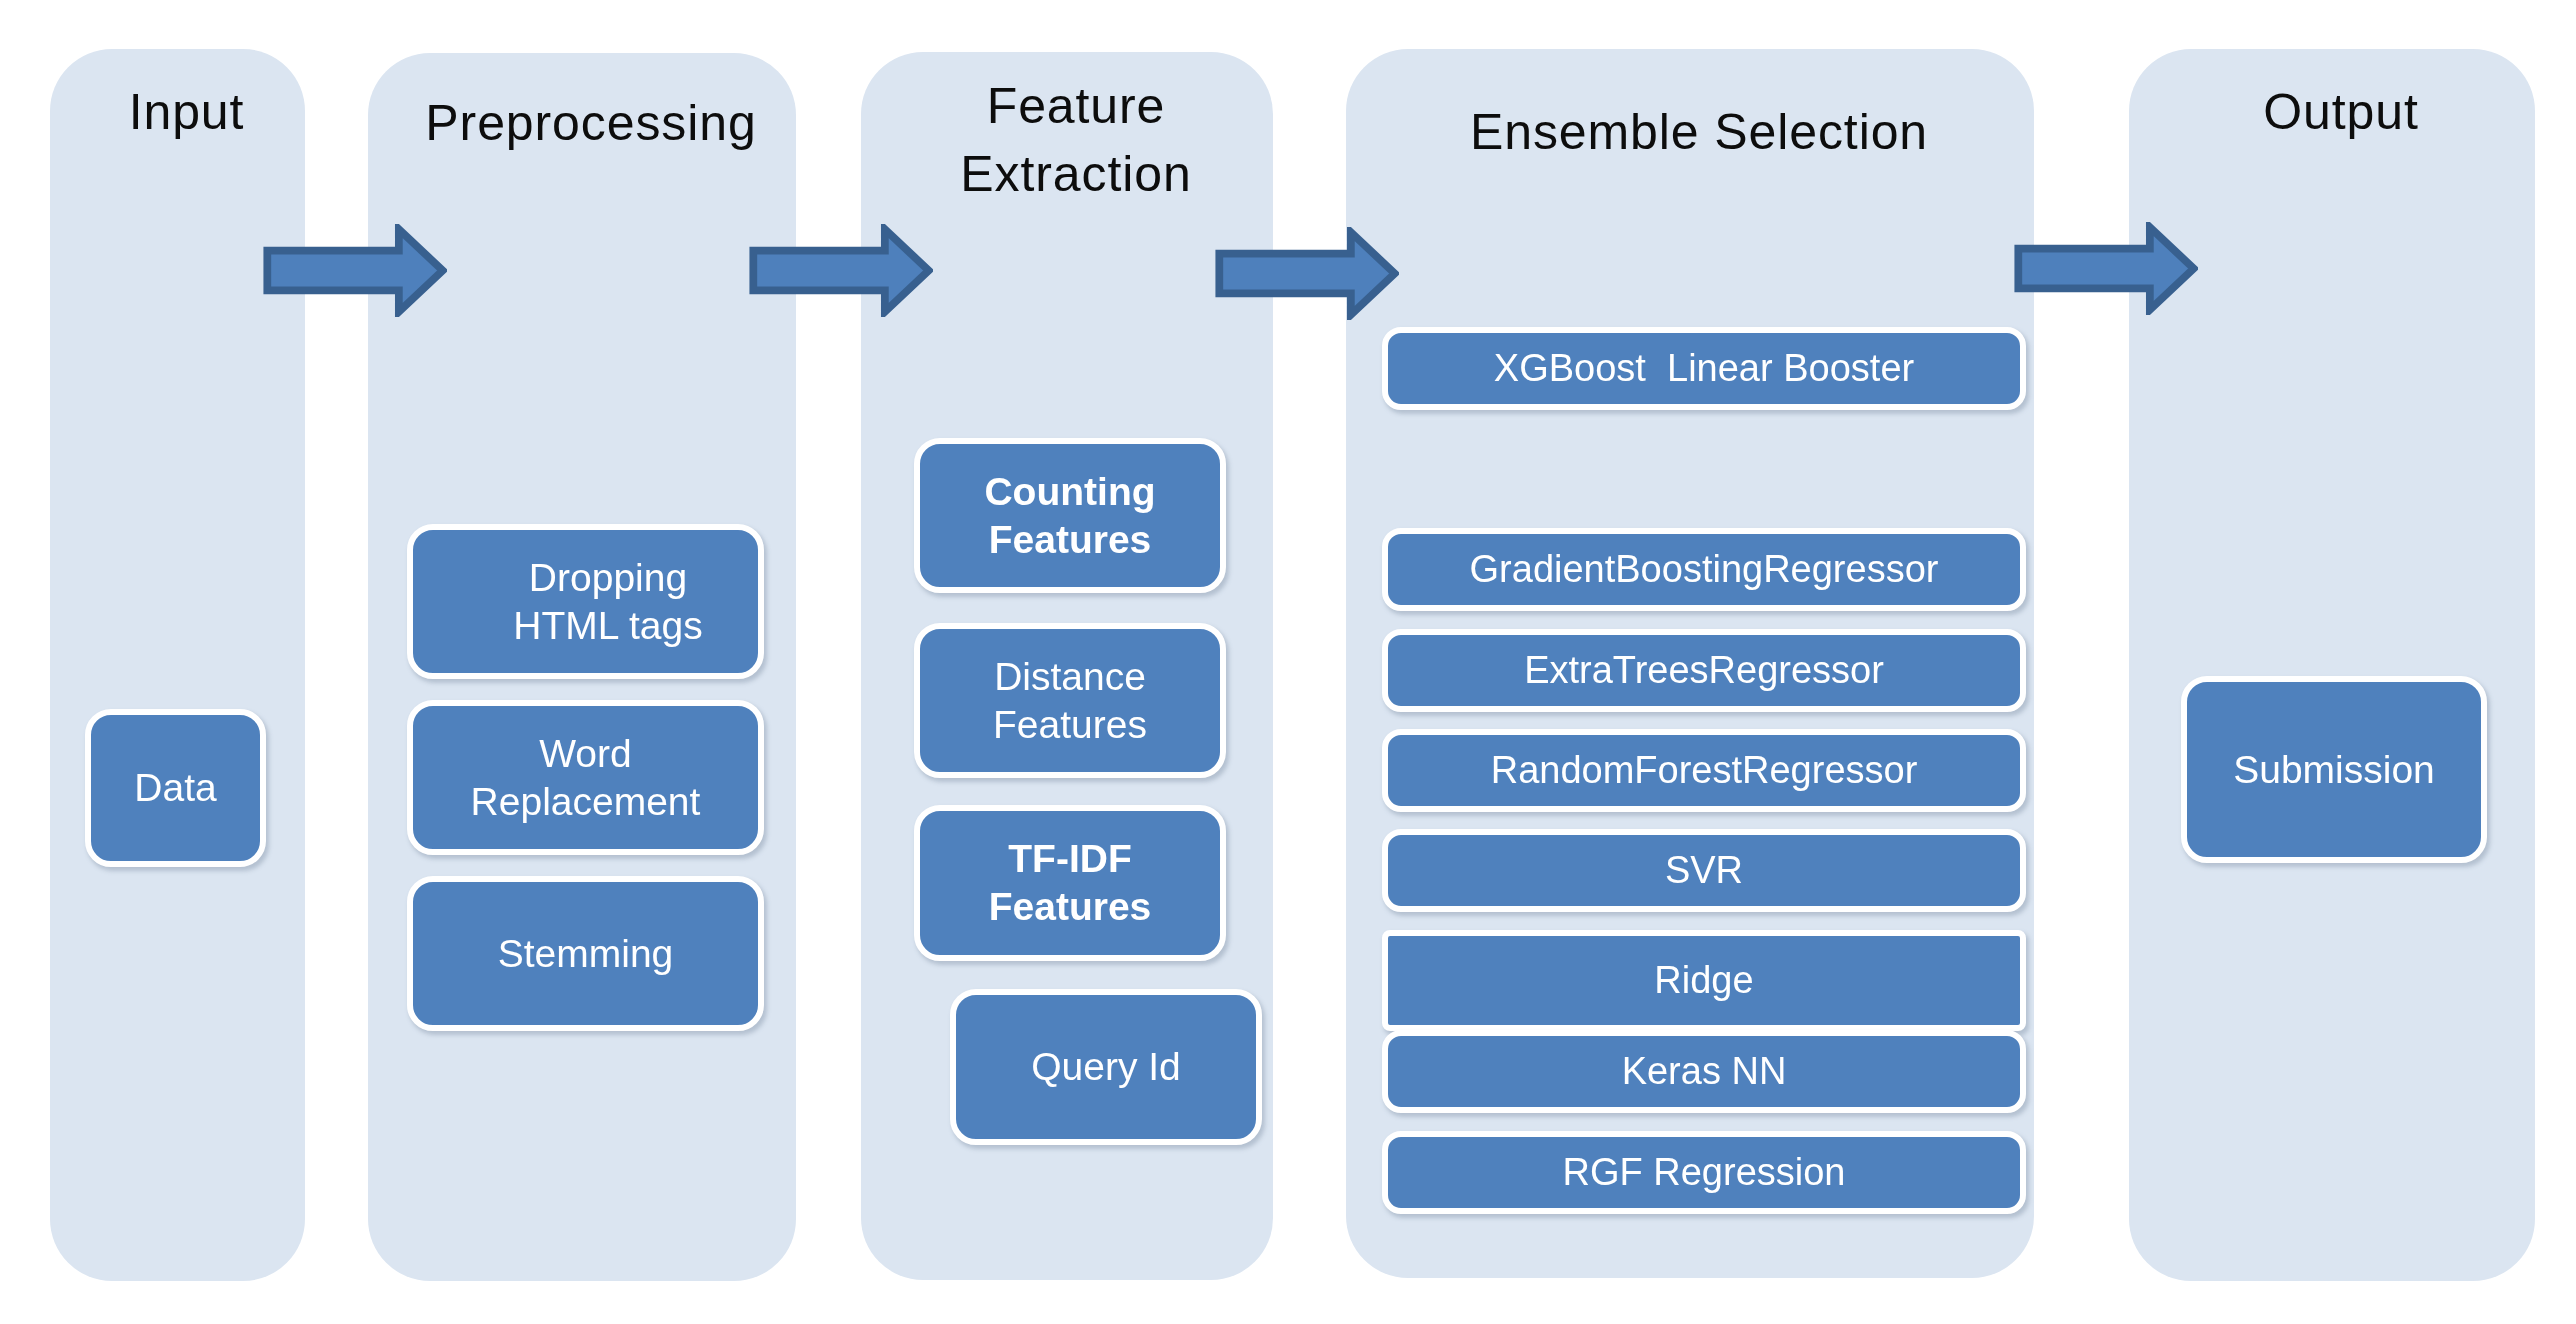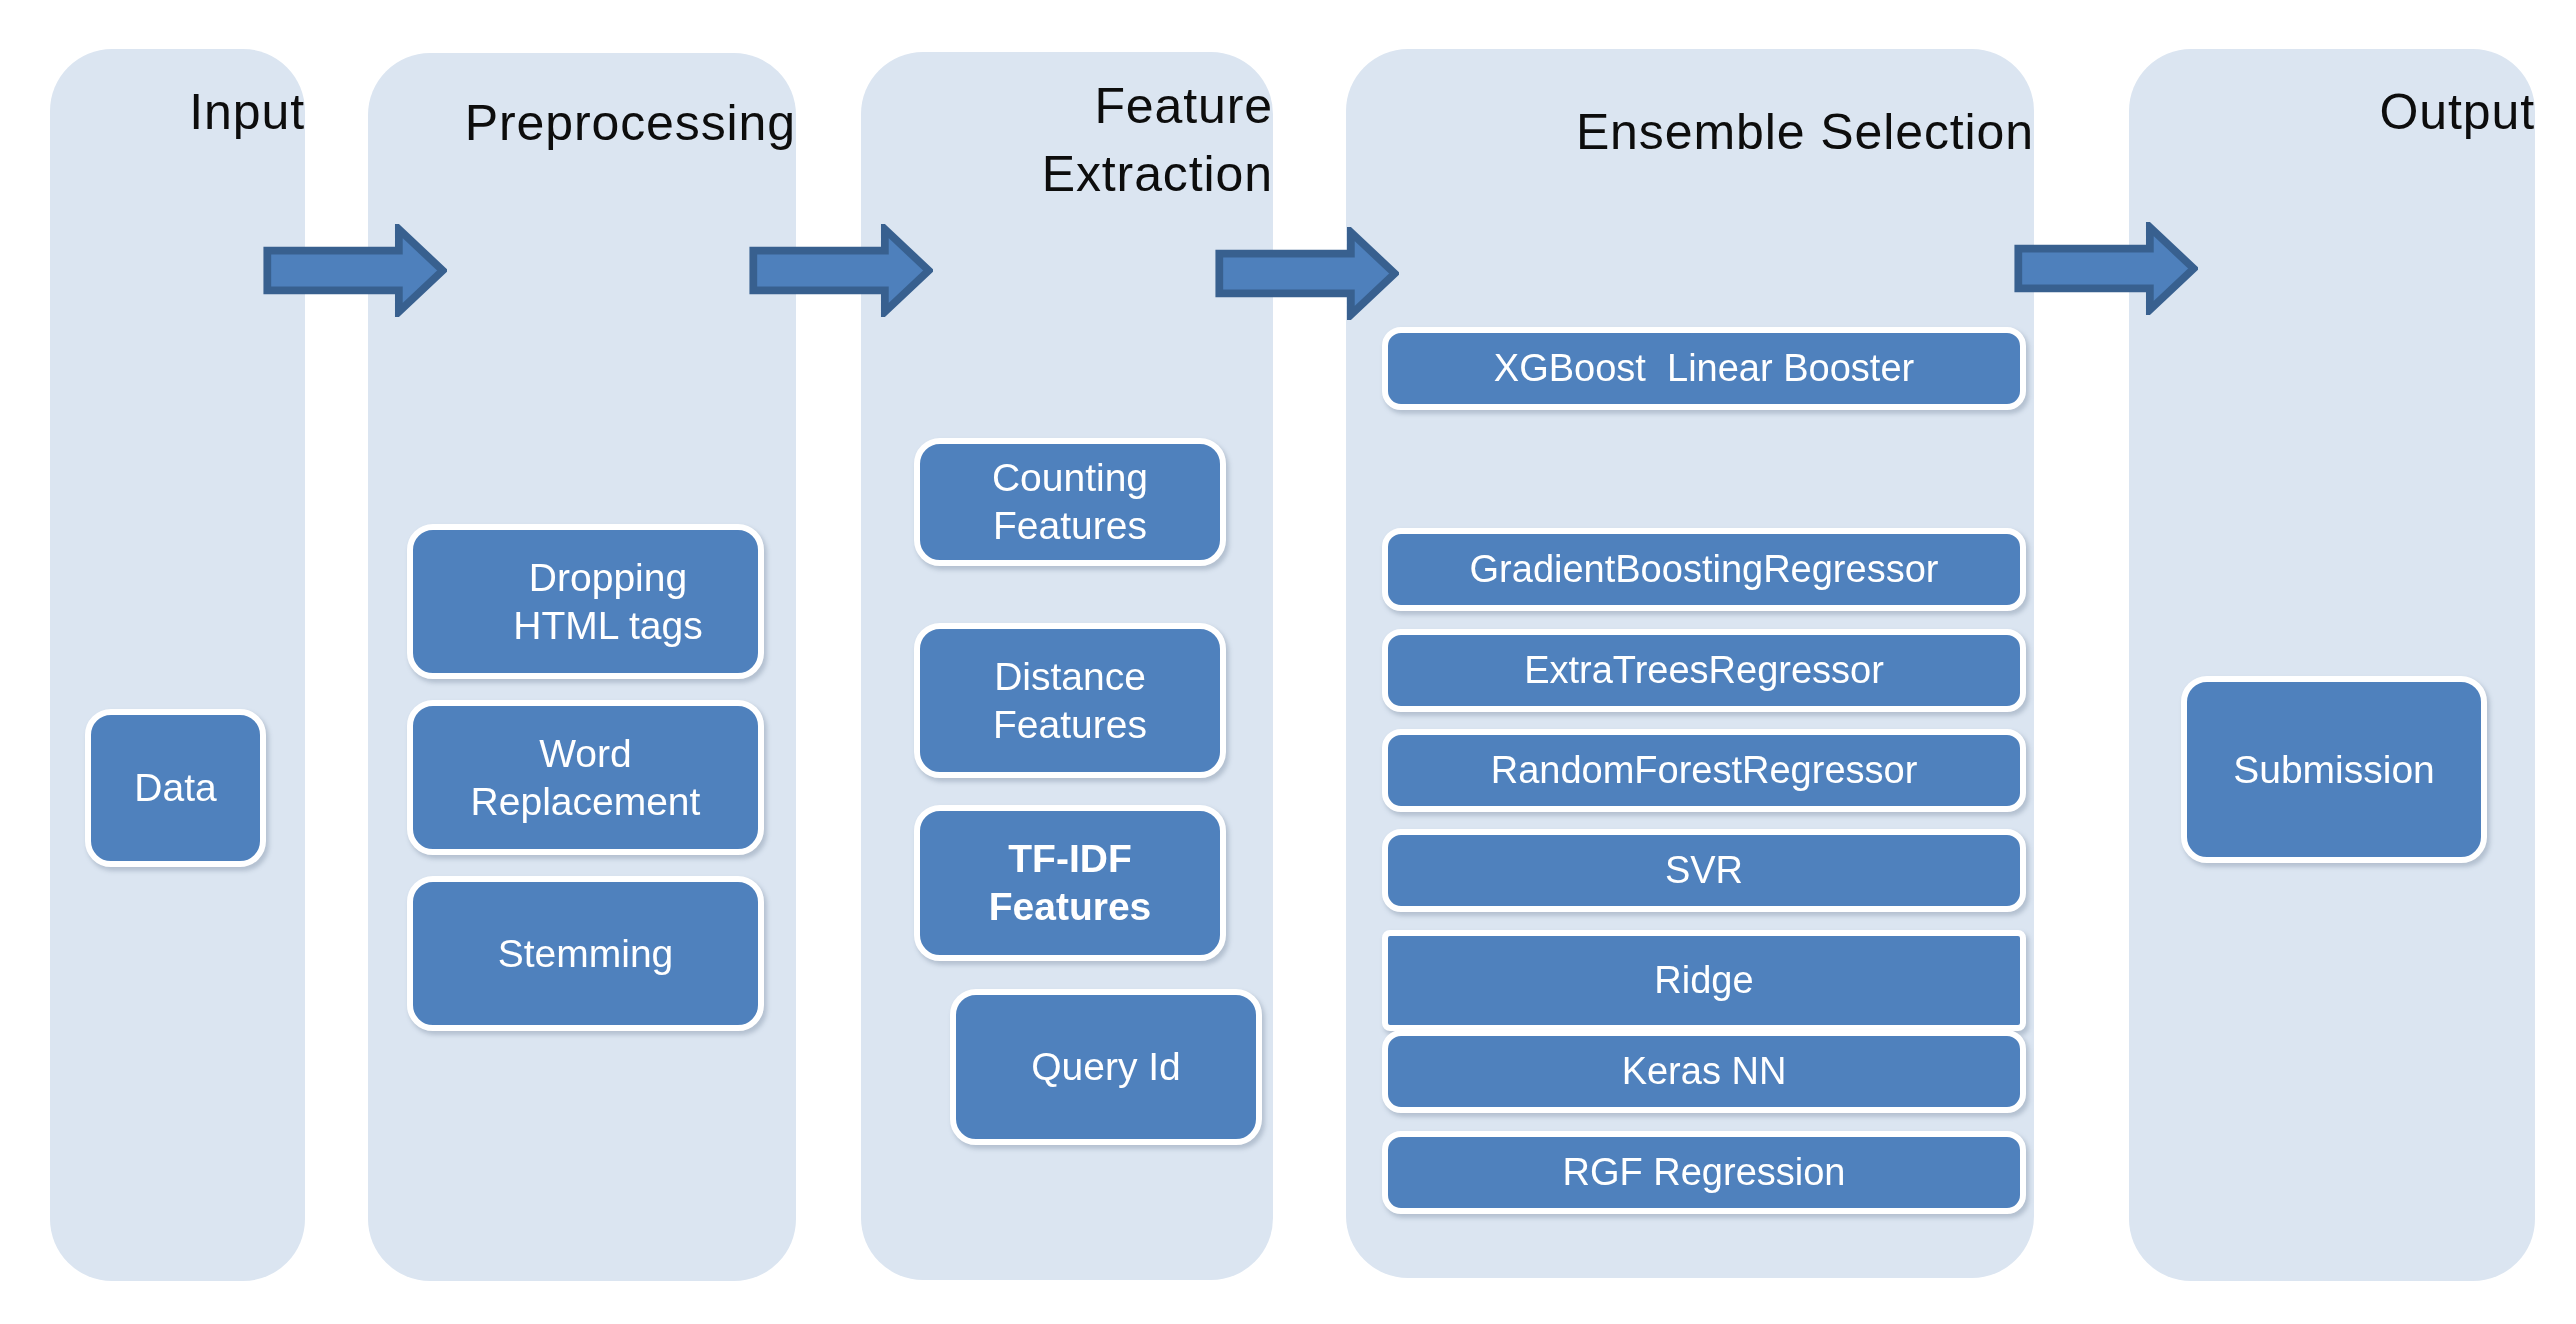--- a/index.html
+++ b/index.html
@@ -23,23 +23,24 @@
   .column{
     position:absolute;
     background:var(--column-bg);
     border-radius:62px;
   }
   .col-title{
     position:absolute;
     color:var(--title-color);
     font-size:50px;
     line-height:1.35;
-    text-align:right;
+    text-align:center;
     white-space:pre-line;
     letter-spacing:0.9px;
+    padding-left:9px;
   }
   .node{
     position:absolute;
     background:var(--node-blue);
     border:6.9px solid var(--node-border);
     border-radius:26px;
     box-sizing:border-box;
     display:flex;
     align-items:center;
     justify-content:center;
@@ -68,21 +69,21 @@
   #title-preprocessing{left:368px; top:90px; width:428px;}
   #title-feature      {left:861px;top:73px;  width:412px;}
   #title-ensemble     {left:1346px;top:99px; width:688px;}
   #title-output       {left:2129px;top:79px;  width:406px;}
 
   
   #node-data      {left:85px;  top:709px;  width:181px; height:158px;}
   #node-pre-0     {left:407px; top:524px;  width:357px; height:155px;padding-left:45px;}
   #node-pre-1     {left:407px; top:700px;  width:357px; height:155px;}
   #node-pre-2     {left:407px; top:876px; width:357px; height:155px;}
-  #node-feat-0    {left:914px;top:438px;  width:312px; height:128px;}
+  #node-feat-0    {left:914px;top:438px;  width:312px; height:155px;font-weight:bold;}
   #node-feat-1    {left:914px;top:623px;  width:312px; height:155px;}
   #node-feat-2    {left:914px;top:805px;  width:312px; height:156px;font-weight:bold;}
   #node-feat-3    {left:914px;top:989px; width:312px; height:156px;margin-left:36px;}
   #node-ens-0     {left:1382px;top:327px;  width:644px; height:83px;}
   #node-ens-1     {left:1382px;top:428px;  width:644px; height:83px;}
   #node-ens-2     {left:1382px;top:528px;  width:644px; height:83px;}
   #node-ens-3     {left:1382px;top:629px;  width:644px; height:83px;}
   #node-ens-4     {left:1382px;top:729px;  width:644px; height:83px;}
   #node-ens-5     {left:1382px;top:829px;  width:644px; height:83px;}
   #node-ens-6     {left:1382px;top:930px; width:644px; height:101px;border-radius:8px;}

